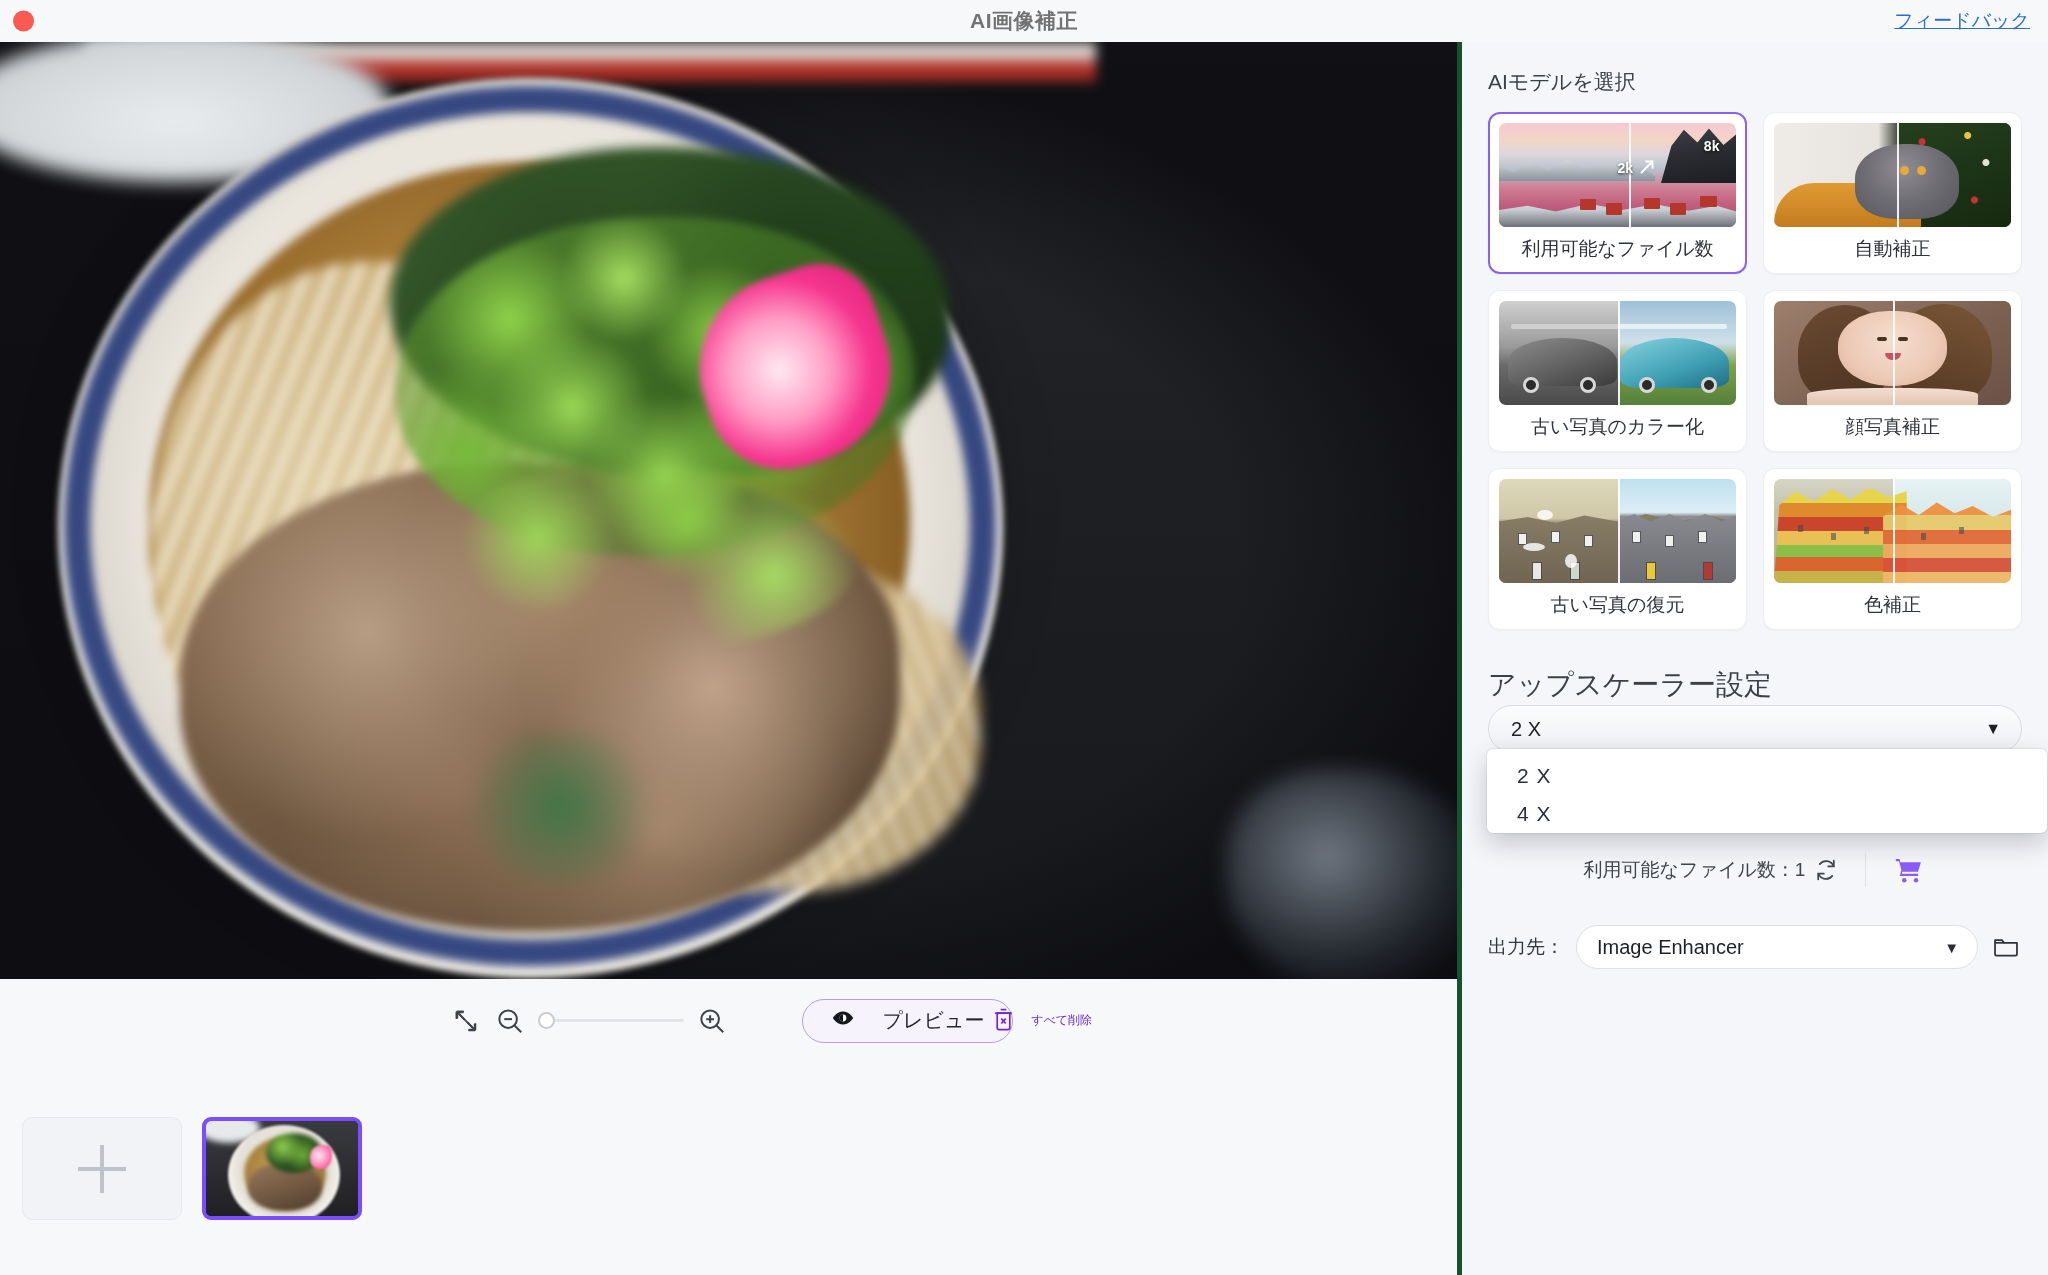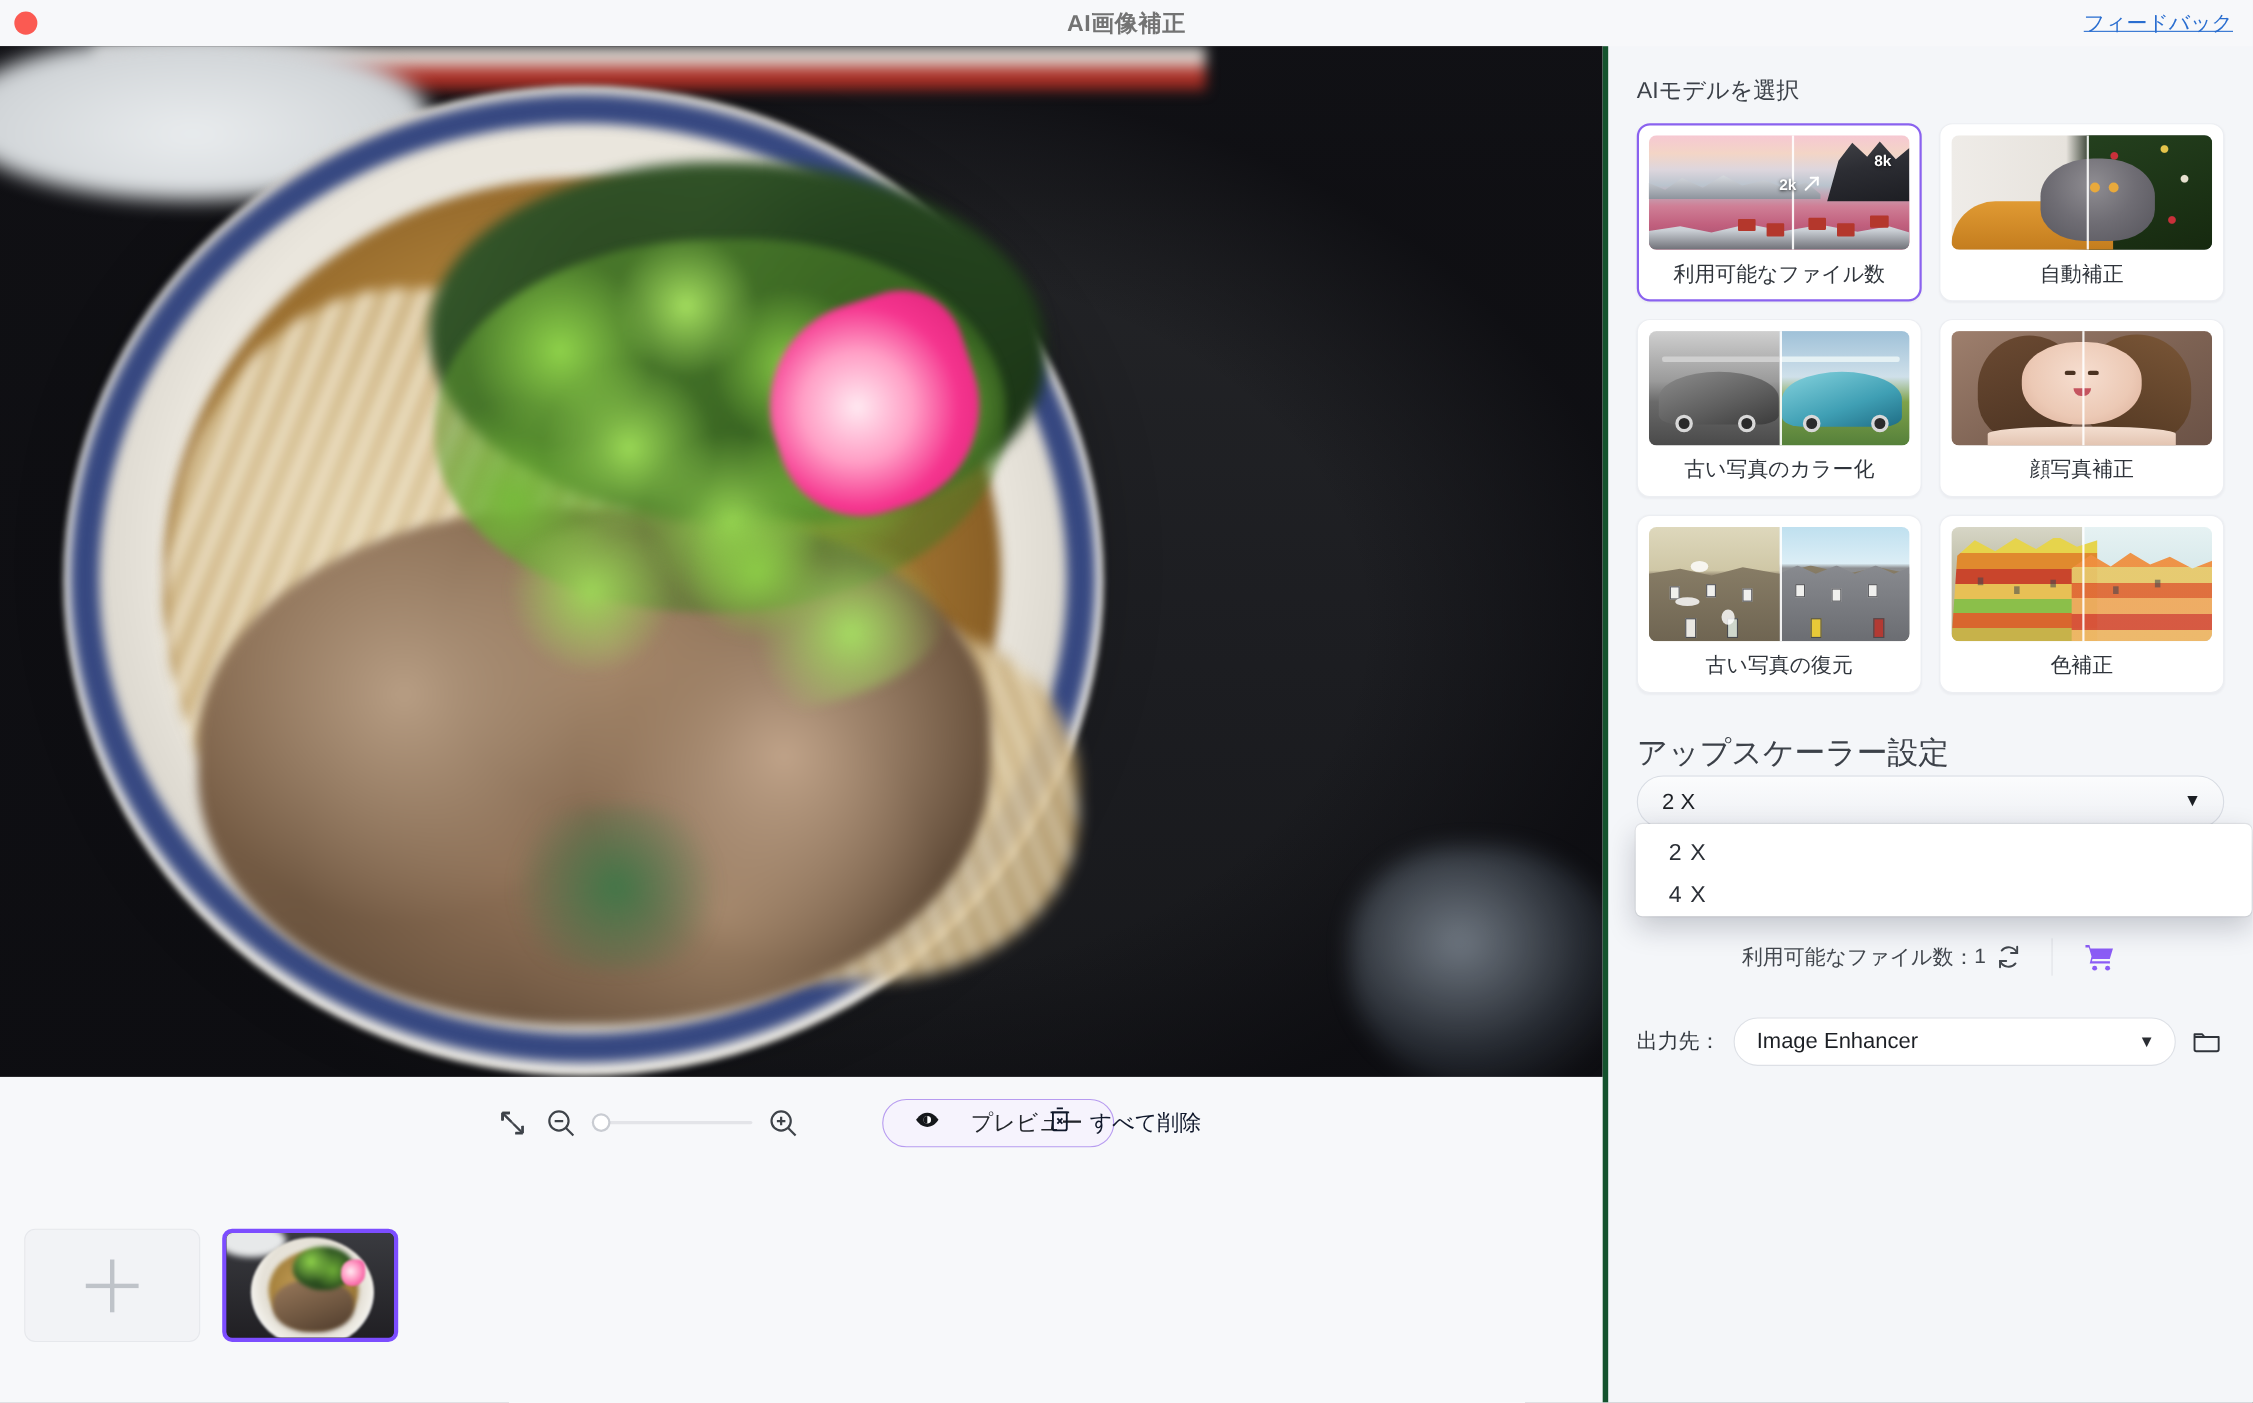--- a/index.html
+++ b/index.html
@@ -301,22 +301,22 @@
     cursor: pointer;
     white-space: nowrap;
   }
   .clear-all {
     position: absolute;
     right: 365px;
     display: flex;
     align-items: center;
     gap: 14px;
     cursor: pointer;
-    color: #0f172a;
-    font-size: 20px;
+    color: #6d28d9;
+    font-size: 12px;
     white-space: nowrap;
   }
 
   
   .thumbstrip {
     flex: 1 1 auto;
     background: #f7f8fa;
     display: flex;
     align-items: center;
     padding: 0 22px;

